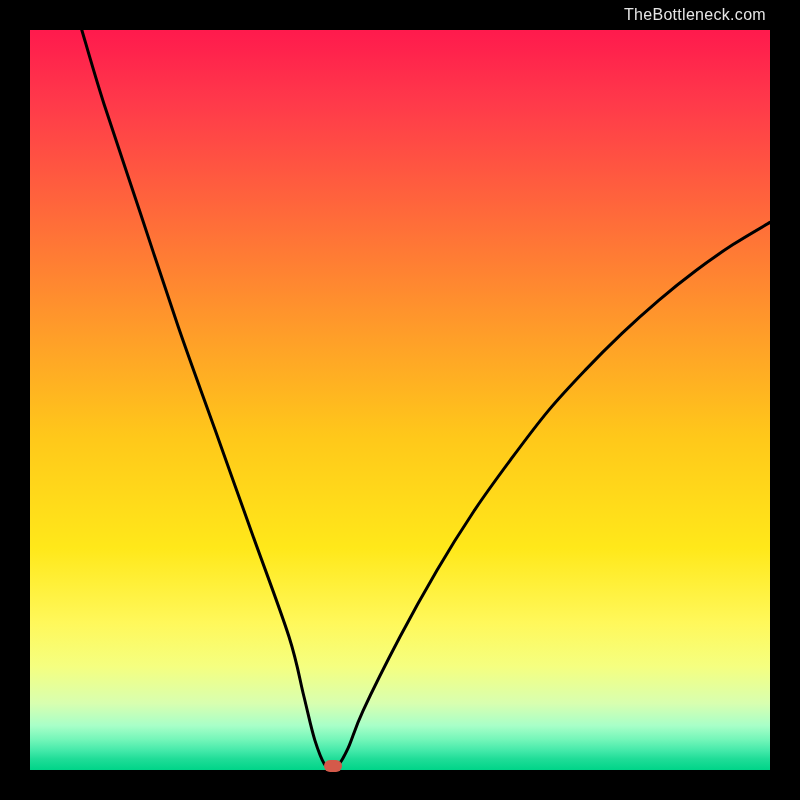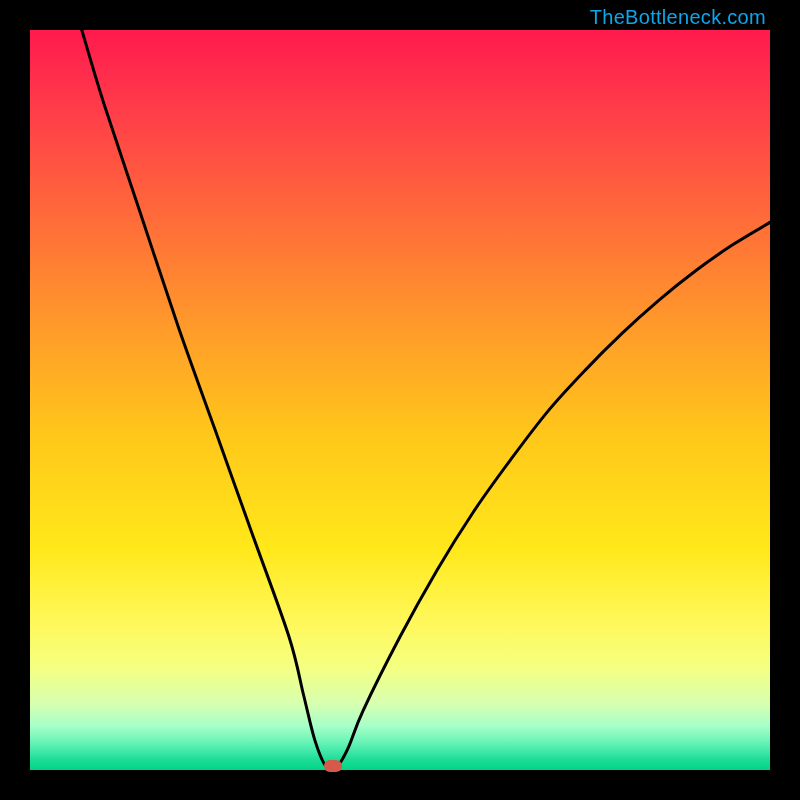--- a/index.html
+++ b/index.html
@@ -31,22 +31,22 @@
       #40e8a8 97.5%,
       #20dd98 98.5%,
       #00d488 100%
     );
   }
   .watermark {
     position: absolute;
     top: 6px;
     right: 34px;
     font-family: Arial, Helvetica, sans-serif;
-    font-size: 20px;
-    color: #0ea5e9;
+    font-size: 16px;
+    color: #e5e5e5;
     letter-spacing: 0.3px;
   }
   .curve-svg {
     position: absolute;
     left: 0;
     top: 0;
     width: 740px;
     height: 740px;
   }
   .curve-path {

